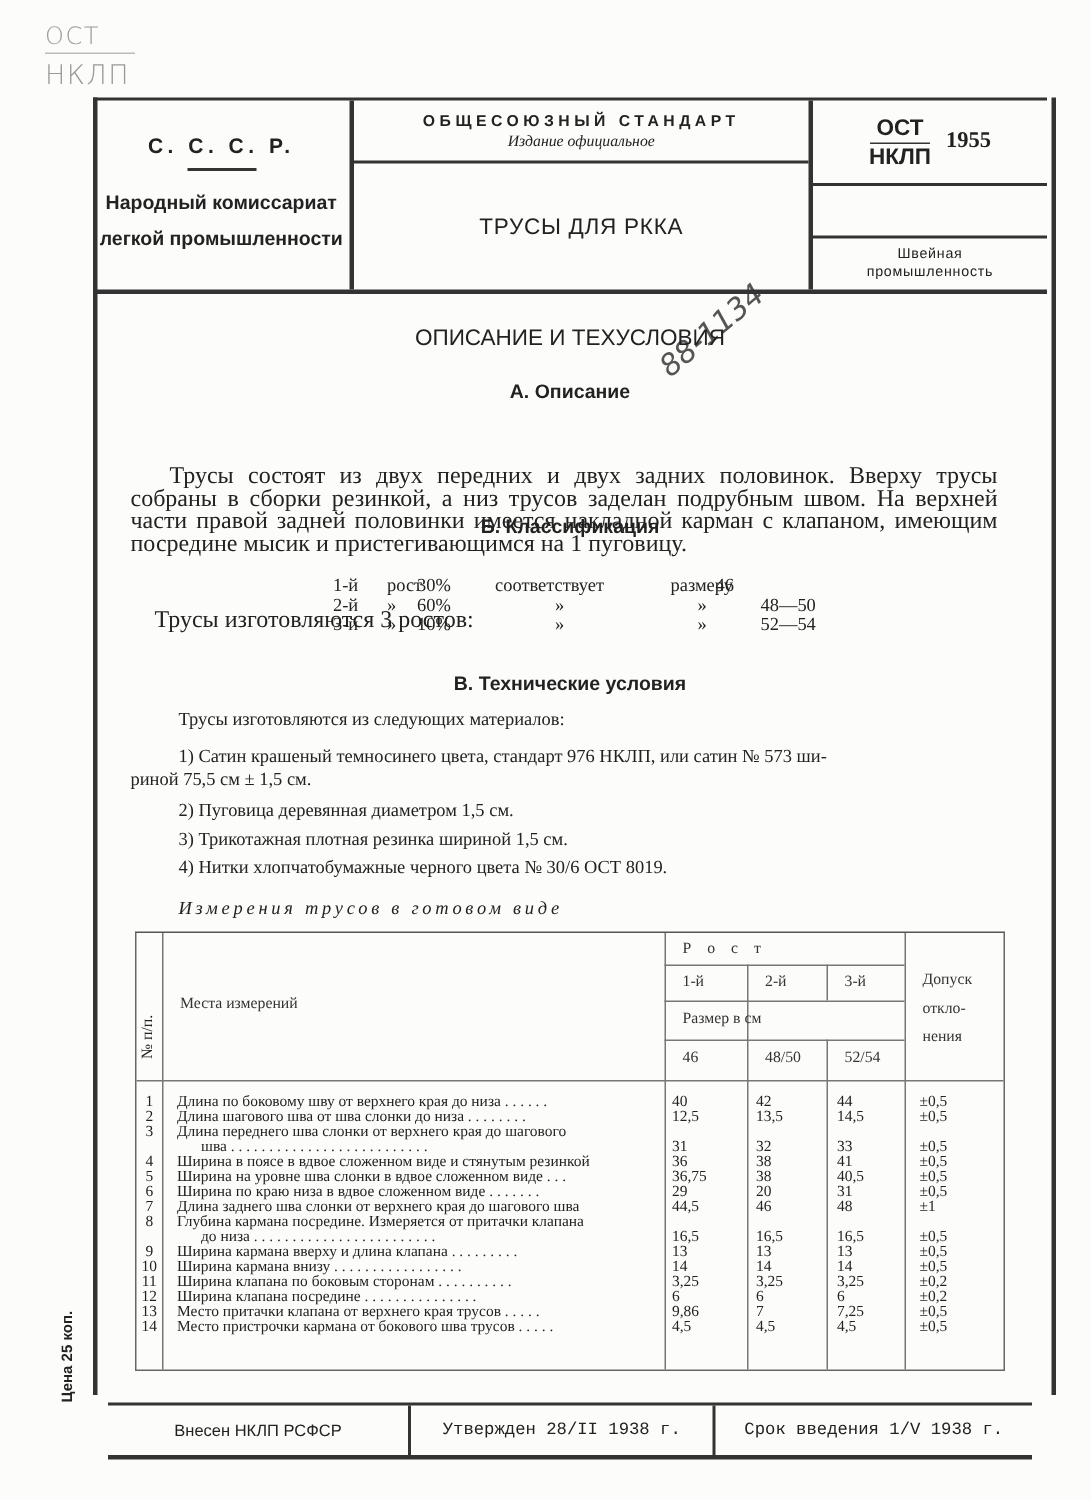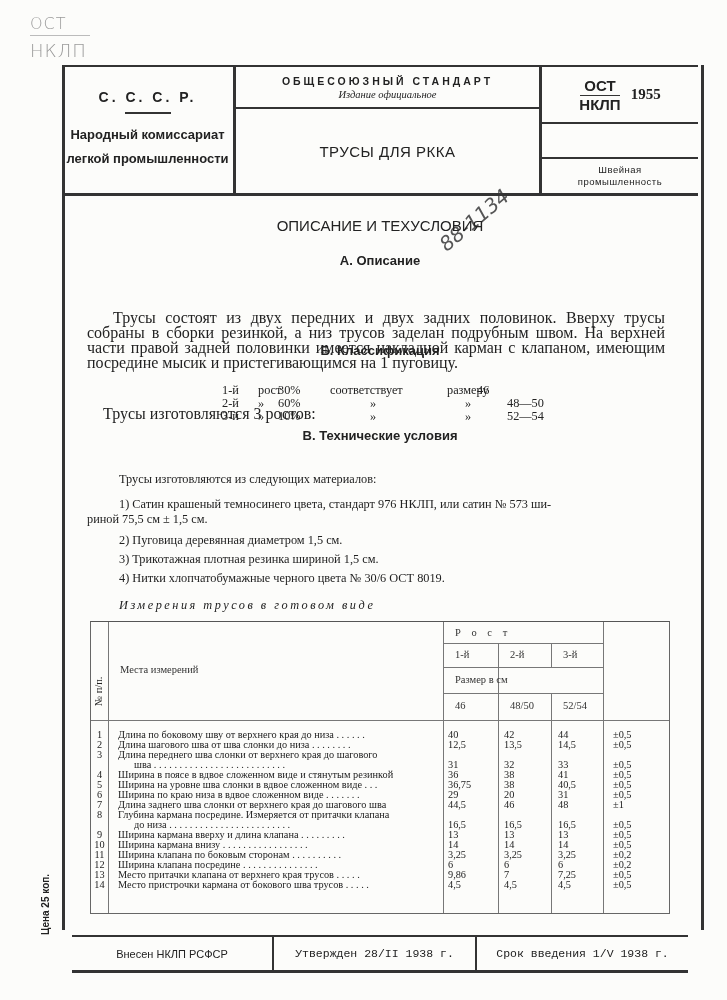--- a/index.html
+++ b/index.html
@@ -191,21 +191,21 @@
   <div class="row">
     <span class="c1">3-й</span>
     <span class="c2">»</span>
     <span class="c3">10%</span>
     <span class="c4" style="padding-left:40px;width:77px">»</span>
     <span class="c5" style="padding-left:18px;width:42px">»</span>
     <span>52—54</span>
   </div>
 </div>
 
-<div class="abs sec-h" style="top:428px">В. Технические условия</div>
+<div class="abs sec-h" style="top:448px">В. Технические условия</div>
 <div class="abs mat" style="top:0">
   <div class="line" style="top:472px; left:32px">Трусы изготовляются из следующих материалов:</div>
   <div class="line" style="top:497px; left:32px">1) Сатин крашеный темносинего цвета, стандарт 976 НКЛП, или сатин № 573 ши-</div>
   <div class="line" style="top:512px; left:0">риной 75,5 см ± 1,5 см.</div>
   <div class="line" style="top:533px; left:32px">2) Пуговица деревянная диаметром 1,5 см.</div>
   <div class="line" style="top:552px; left:32px">3) Трикотажная плотная резинка шириной 1,5 см.</div>
   <div class="line" style="top:571px; left:32px">4) Нитки хлопчатобумажные черного цвета № 30/6 ОСТ 8019.</div>
   <div class="line spaced" style="top:598px; left:32px">Измерения трусов в готовом виде</div>
 </div>
 
@@ -226,20 +226,25 @@
   <div class="rot" style="top:84px">№ п/п.</div>
   <div class="th" style="left:17px; width:335px; top:42px">Места измерений</div>
   <div class="th" style="left:352px; width:160px; top:5px; letter-spacing:4px">Р о с т</div>
   <div class="th" style="left:352px; width:55px; top:27px">1-й</div>
   <div class="th" style="left:407px; width:53px; top:27px">2-й</div>
   <div class="th" style="left:460px; width:52px; top:27px">3-й</div>
   <div class="th" style="left:352px; width:160px; top:52px">Размер в см</div>
   <div class="th" style="left:352px; width:55px; top:78px">46</div>
   <div class="th" style="left:407px; width:53px; top:78px">48/50</div>
   <div class="th" style="left:460px; width:52px; top:78px">52/54</div>
+  <div class="th" style="left:512px; width:66px; top:22px; line-height:19px">
+    <div>Допуск</div>
+    <div>откло-</div>
+    <div>нения</div>
+  </div>
 
   <div class="body-rows">
     <div class="r" style="top:10px">
         <span class="n">1</span>
         <span class="d">Длина по боковому шву от верхнего края до низа . . . . . .</span>
         <span class="v1">40</span>
         <span class="v2">42</span>
         <span class="v3">44</span>
         <span class="v4">±0,5</span>
       </div>

